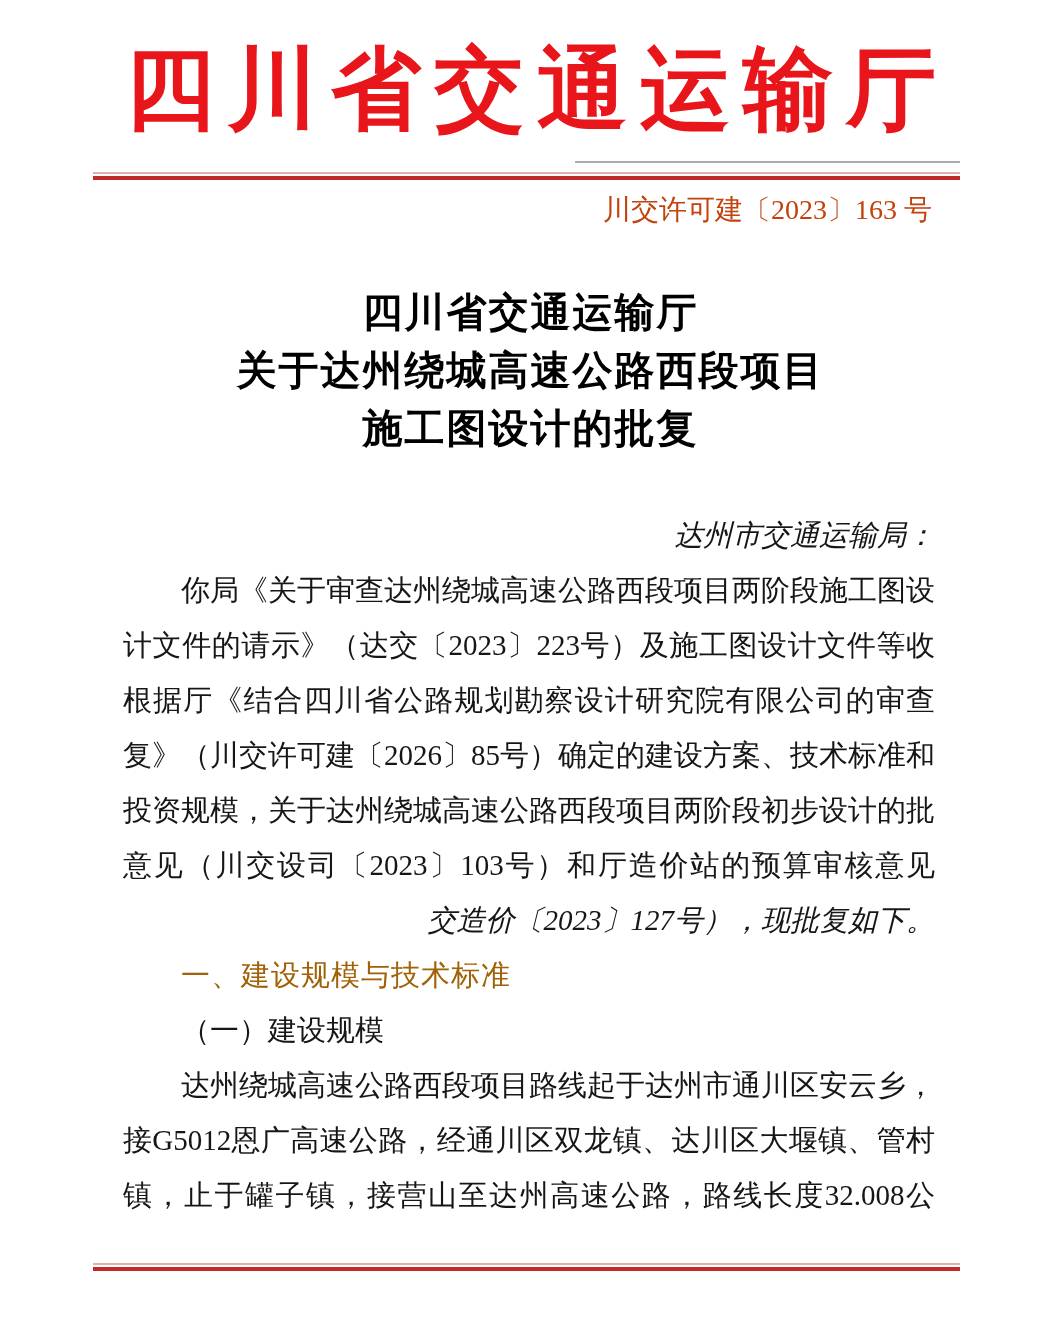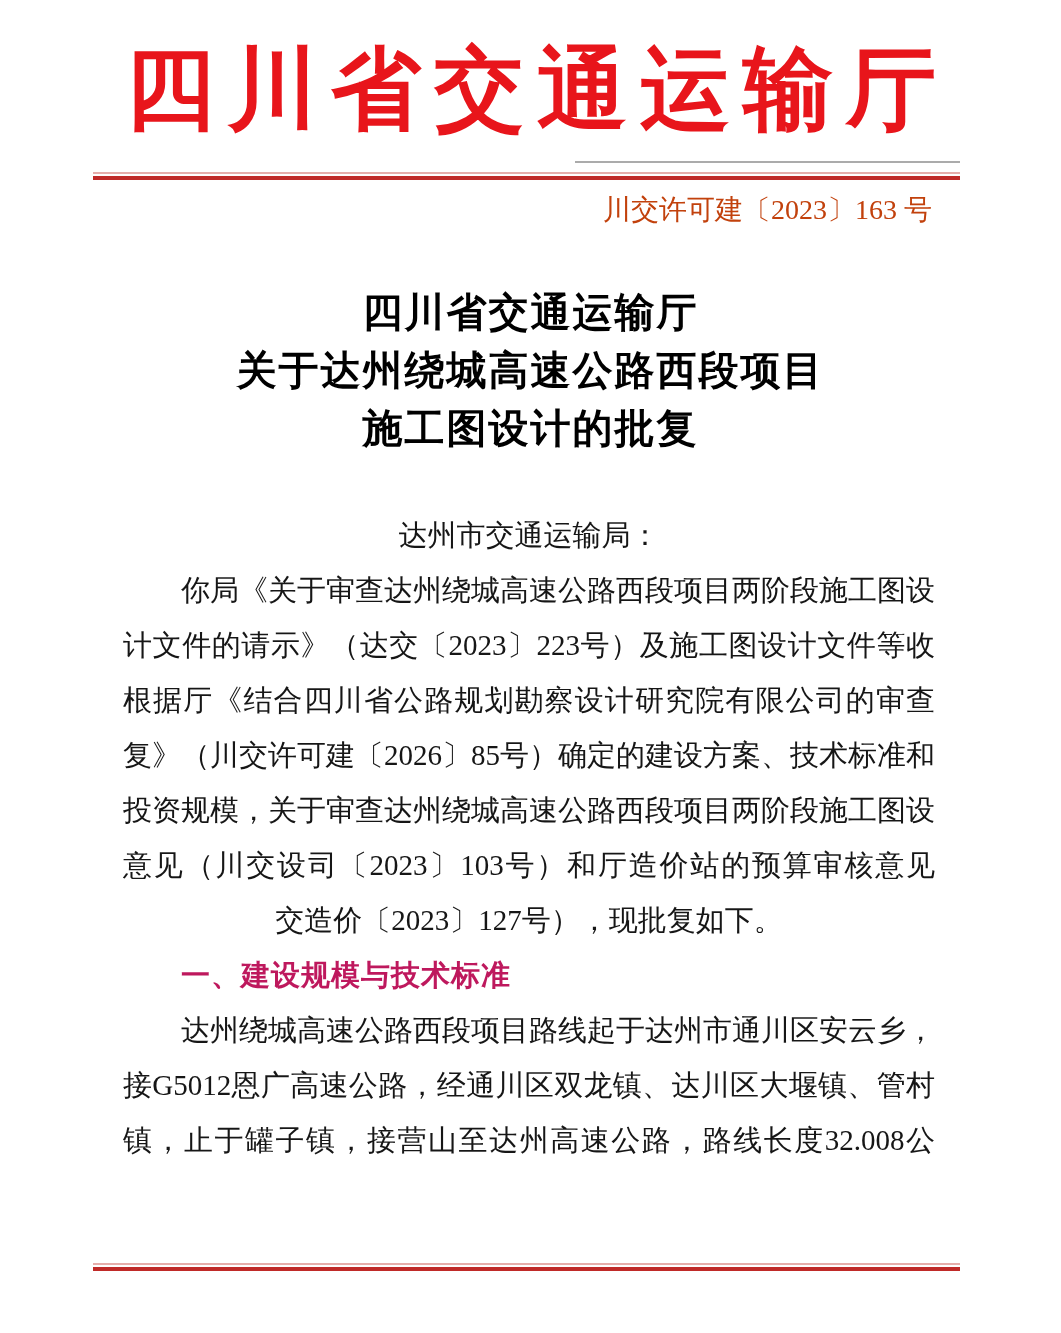--- a/index.html
+++ b/index.html
@@ -71,28 +71,28 @@
     position: absolute;
     left: 123px;
     top: 508px;
     width: 812px;
     font-size: 29px;
     line-height: 55px;
     color: #161616;
   }
   .bline { height: 55px; overflow: hidden; }
   .bline.justify { text-align: justify; text-align-last: justify; }
-  .bline.plain { text-align: center; white-space: nowrap; }
+  .bline.plain { text-align: right; white-space: nowrap; font-style: italic; }
   .bline.indent { text-indent: 2em; }
   .bline.heading {
     font-family: "Liberation Sans", sans-serif;
-    font-weight: bold;
+    font-weight: normal;
     letter-spacing: 1px;
     white-space: nowrap;
-    color: #be185d;
+    color: #a16207;
   }
   .bline.subheading { white-space: nowrap; }
 </style>
 </head>
 <body>
 
 <div class="page">
 
   <div class="banner">四川省交通运输厅</div>
 
@@ -110,24 +110,25 @@
     <div class="t-line">关于达州绕城高速公路西段项目</div>
     <div class="t-line">施工图设计的批复</div>
   </div>
 
   <div class="body-text">
     <div class="bline plain">达州市交通运输局：</div>
     <div class="bline justify indent">你局《关于审查达州绕城高速公路西段项目两阶段施工图设</div>
     <div class="bline justify">计文件的请示》（达交〔2023〕223号）及施工图设计文件等收悉。</div>
     <div class="bline justify">根据厅《结合四川省公路规划勘察设计研究院有限公司的审查</div>
     <div class="bline justify">复》（川交许可建〔2026〕85号）确定的建设方案、技术标准和</div>
-    <div class="bline justify">投资规模，关于审查达州绕城高速公路西段项目两阶段施工图设</div>
+    <div class="bline justify">投资规模，关于达州绕城高速公路西段项目两阶段初步设计的批</div>
     <div class="bline justify">意见（川交设司〔2023〕103号）和厅造价站的预算审核意见（川</div>
     <div class="bline plain">交造价〔2023〕127号），现批复如下。</div>
     <div class="bline heading indent">一、建设规模与技术标准</div>
+    <div class="bline subheading indent">（一）建设规模</div>
     <div class="bline justify indent">达州绕城高速公路西段项目路线起于达州市通川区安云乡，</div>
     <div class="bline justify">接G5012恩广高速公路，经通川区双龙镇、达川区大堰镇、管村</div>
     <div class="bline justify">镇，止于罐子镇，接营山至达州高速公路，路线长度32.008公里，</div>
   </div>
 
   <div class="rule rule-bottom">
     <div class="light"></div>
     <div class="dark"></div>
   </div>
 

